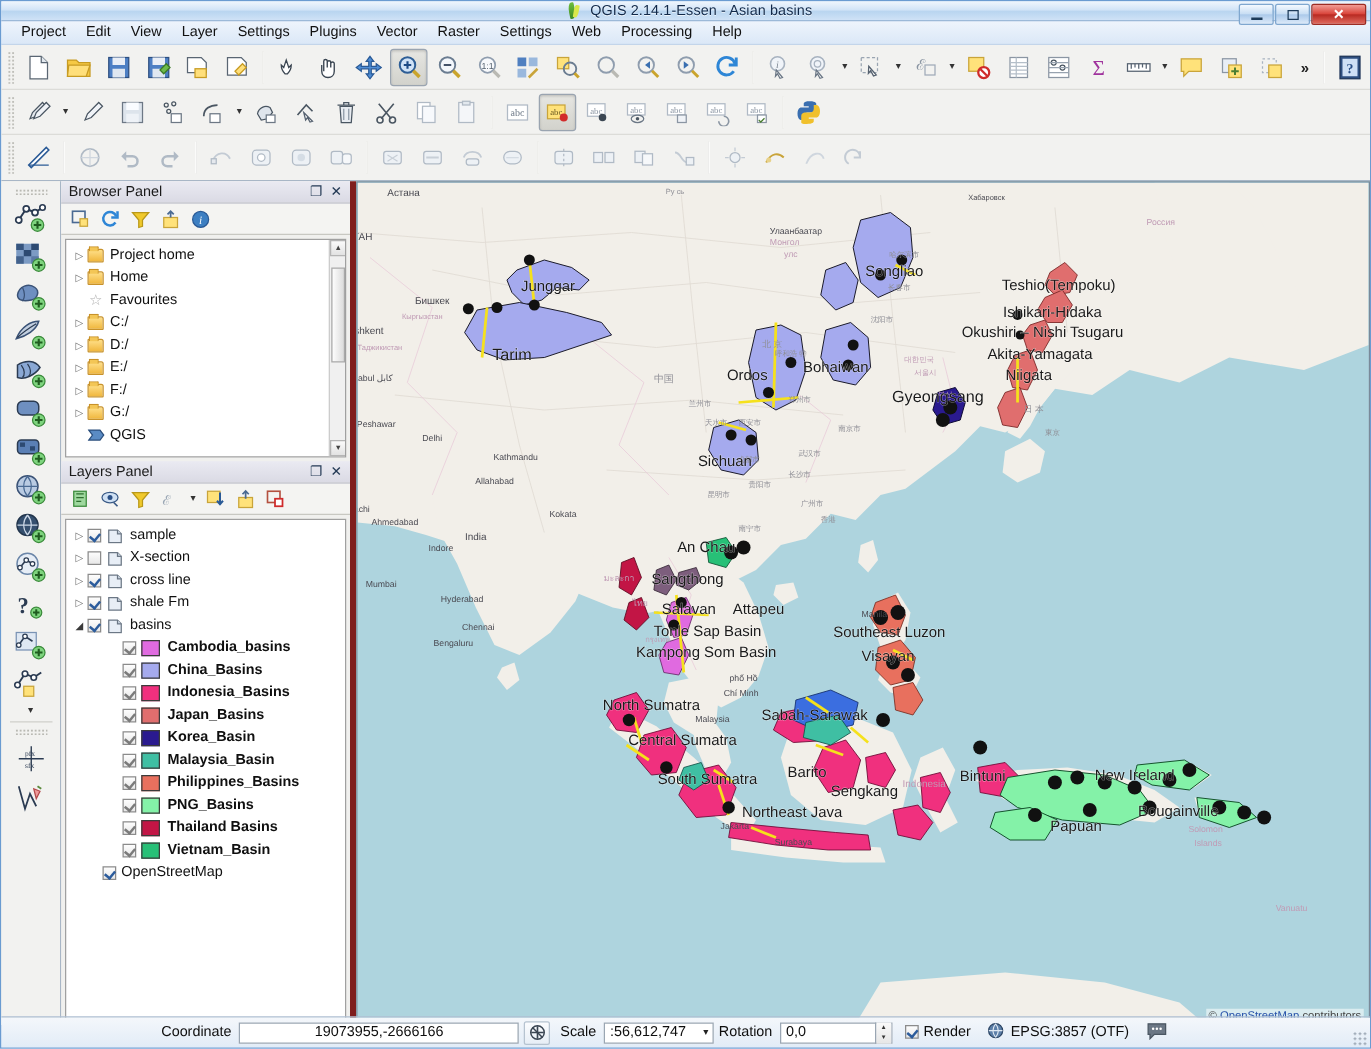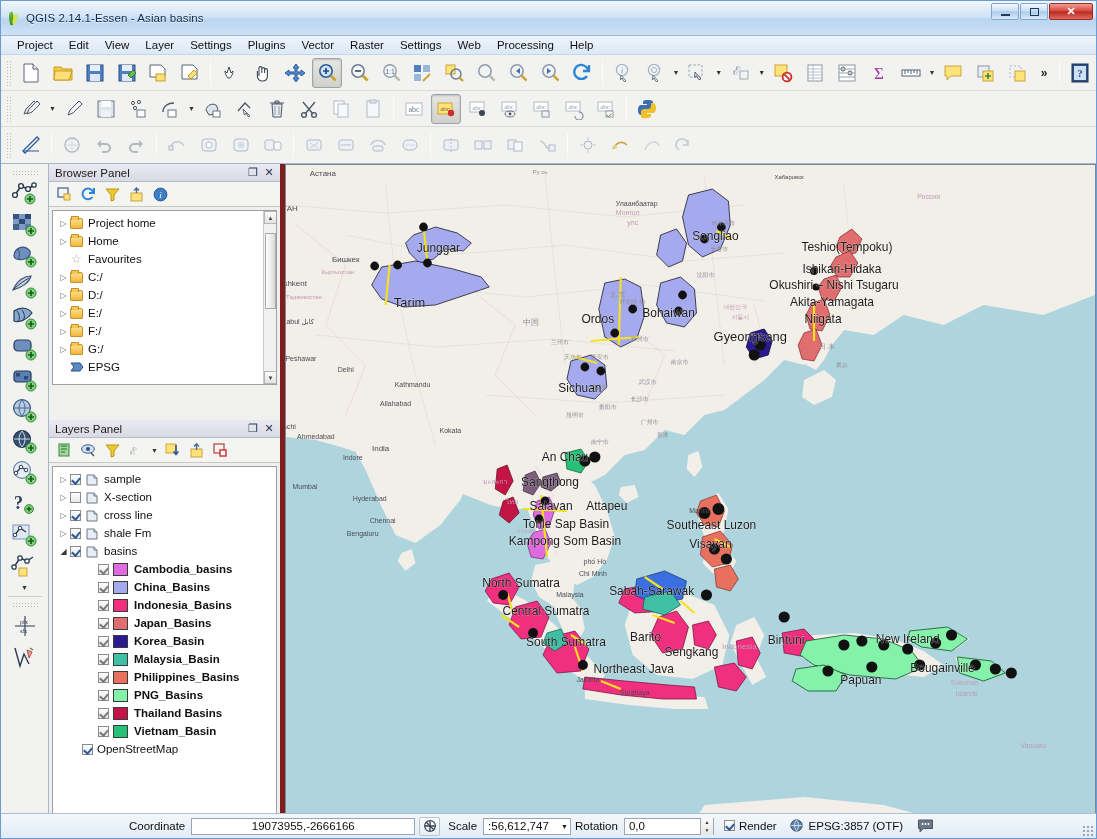--- a/index.html
+++ b/index.html
@@ -15,25 +15,26 @@
     position: relative;
     width: 1097px; height: 839px;
     background: linear-gradient(180deg,#e8f0fb 0%,#cfe0f3 60%,#bed5ee 100%);
     border: 1px solid #6a9bd1;
     overflow: hidden;
   }
 
   
   .titlebar {
     position: relative;
-    height: 35px;
+    height: 16px;
     background: linear-gradient(180deg,#f0f6fd 0%,#d2e4f7 45%,#b9d5f0 55%,#cfe2f6 100%);
     display: flex; align-items: center;
     padding-left: 5px;
     border-bottom: 1px solid #9cb9d8;
+    justify-content: center;
   }
   .title-icon {
     width: 15px; height: 15px; margin-right: 5px;
     position: relative;
   }
   .title-icon::before {
     content: "";
     position: absolute; left: 3px; top: 1px;
     width: 5px; height: 13px;
     background: linear-gradient(180deg,#6ebe3f,#3c8a1f);
@@ -1107,32 +1108,32 @@
               <span class="folder"></span>
               <span>G:/</span>
             </div>
             <div class="trow">
               <span class="arrow"></span>
               <span class="dbicon">
                 <svg width="14" height="12" viewBox="0 0 14 12">
                     <path d="M1 2h9l3 4-3 4H1l3-4z" fill="#5a8bc4" stroke="#2b4f7d"></path>
                   </svg>
               </span>
-              <span>EPSG</span>
+              <span>QGIS</span>
             </div>
           </div>
           <div class="scrollbar-v">
             <div class="sb-arrow">▲</div>
             <div class="sb-thumb" style="top:22px;height:76px;"></div>
             <div class="sb-arrow" style="position:absolute;bottom:0;">▼</div>
           </div>
         </div>
       </div>
 
-      <div class="panel" style="flex:1;margin-top:32px;">
+      <div class="panel" style="flex:1;">
         <div class="panel-title">
           <span class="ptext">Layers Panel</span>
           <span class="panel-btn">❐</span>
           <span class="panel-btn">✕</span>
         </div>
         <div class="panel-tools">
           <div class="ptb">
             <svg width="17" height="17" viewBox="0 0 17 17">
                 <rect x="3" y="2" width="10" height="12" fill="#9ed89e" stroke="#3b8a3b"></rect>
                 <path d="M5 4h6M5 7h6M5 10h4" stroke="#2f6f2f"></path>

